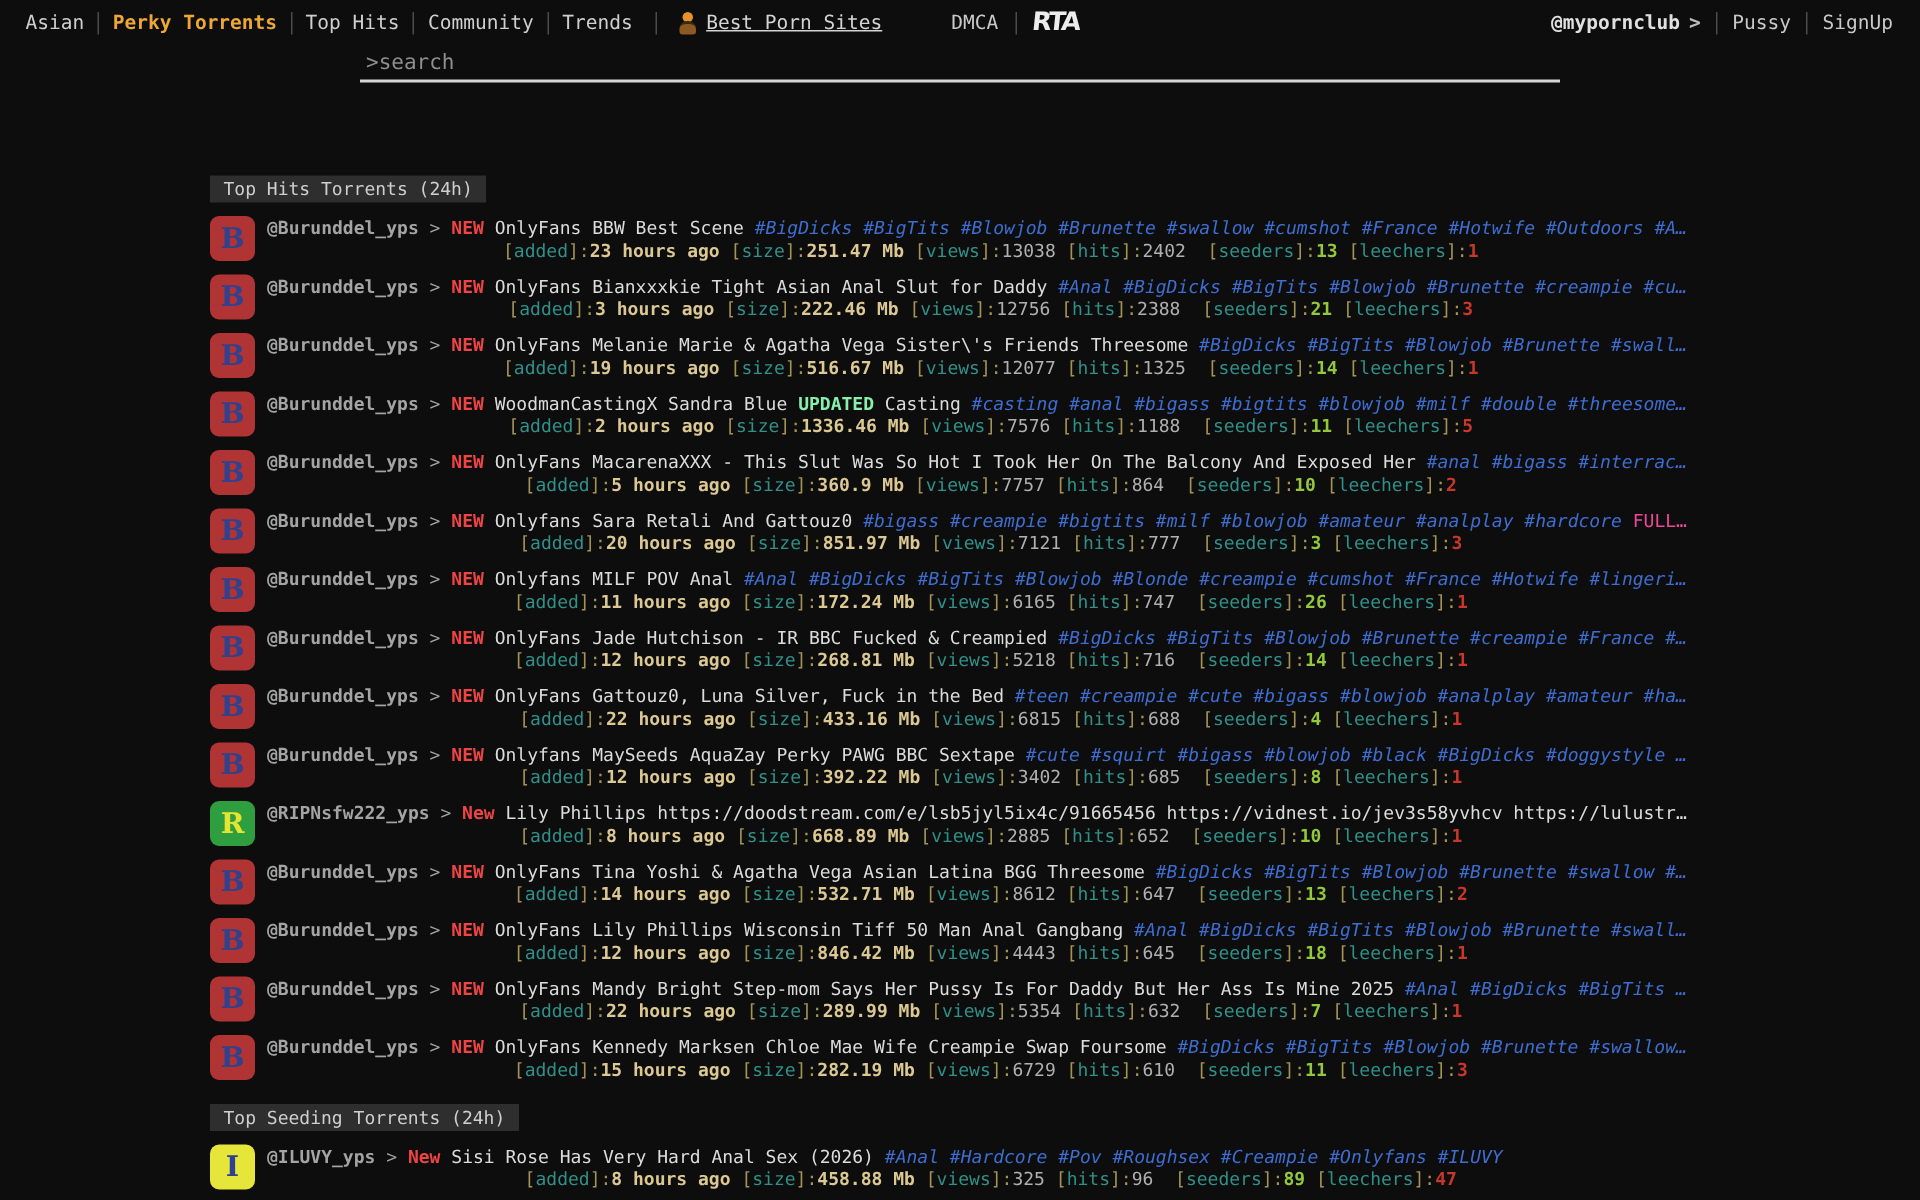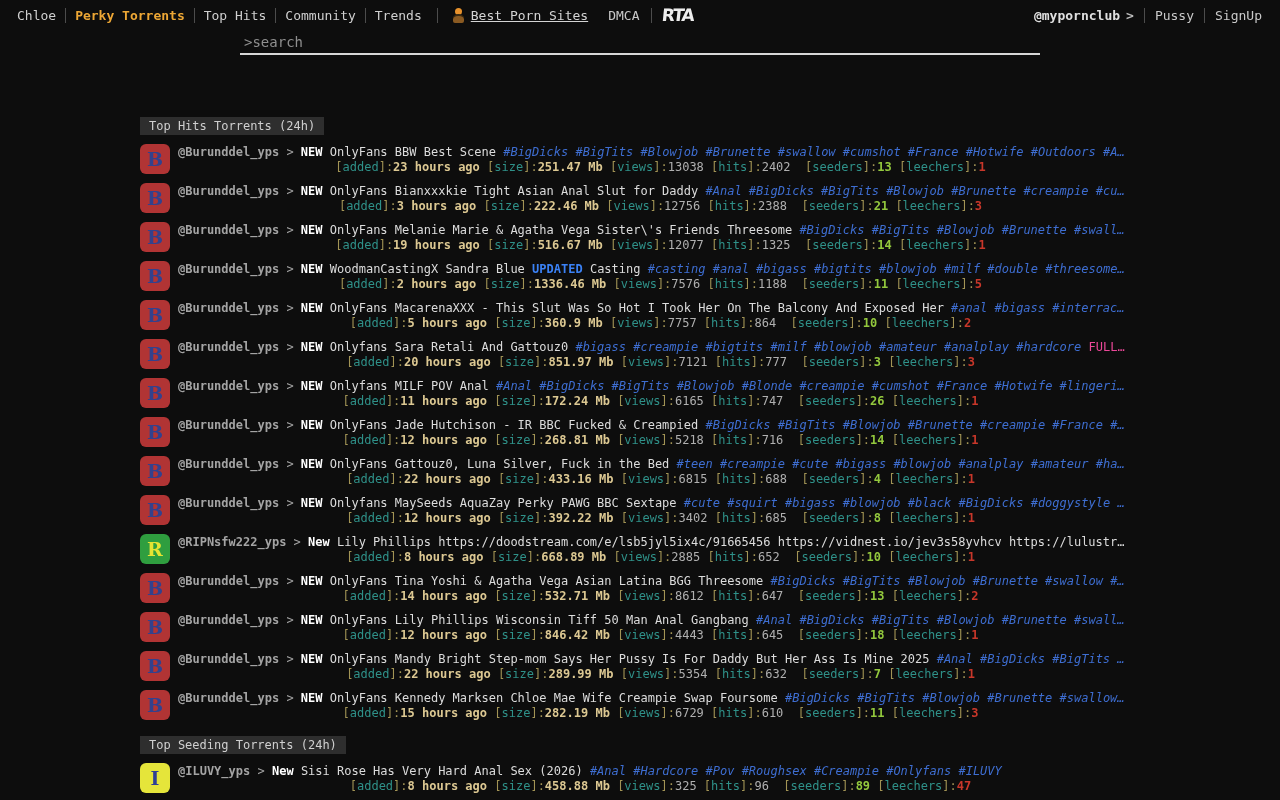--- a/index.html
+++ b/index.html
@@ -13,21 +13,21 @@
   .nav-item.active { color:#eda735; font-weight:bold; }
   .sep { width:1px; height:15px; background:#4c4c4c; display:inline-block; }
   .sep.dbl { margin-left:6px; }
   .bps { display:flex; align-items:center; margin-left:14px; cursor:pointer; }
   .bps-icon { position:relative; width:13px; height:15px; display:inline-block; margin-right:6px; }
   .bps-icon::before { content:""; position:absolute; top:0; left:3px; width:7px; height:7px;
     border-radius:50%; background:#e8922c; }
   .bps-icon::after { content:""; position:absolute; bottom:0; left:1px; width:11px; height:7px;
     border-radius:5px 5px 2px 2px; background:#8a5a22; border-top:2px solid #3a2a12; }
   .bps-label { text-decoration:underline; color:#d4d4d4; }
-  .dmca { margin-left:20px; padding-right:12px; color:#c9c9c9; cursor:pointer; }
+  .dmca { margin-left:46px; padding-right:12px; color:#c9c9c9; cursor:pointer; }
   .rta { font-family:"DejaVu Sans", sans-serif; font-weight:900; font-size:17px;
     letter-spacing:-1.5px; color:#ededed; transform:skewX(-6deg); display:inline-block;
     margin-left:10px; }
   .nav-right { margin-left:auto; display:flex; align-items:center; }
   .account { font-weight:bold; color:#e0e0e0; padding-right:6px; cursor:pointer; }
   .account-chev { color:#bdbdbd; padding-right:10px; font-weight:bold; }
   .auth { padding:0 10px; color:#c9c9c9; cursor:pointer; }
   
   .search-row { display:flex; justify-content:center; padding-top:2px; }
   .search-input { width:800px; background:transparent; border:none;
@@ -42,38 +42,38 @@
   .row { height:31px; margin-bottom:8px; display:flex; }
   .avatar { width:30px; height:30px; border-radius:6px; margin-right:8px; flex:none;
     display:flex; align-items:center; justify-content:center;
     font-family:"DejaVu Serif", serif; font-weight:bold; font-size:19px; cursor:pointer; }
   .lines { width:965px; overflow:hidden; }
   .line { white-space:pre; overflow:hidden; font-size:12px; }
   .line1 { line-height:16px; color:#dcdcdc; }
   .line2 { line-height:15px;text-align:center; }
   .user { color:#a4a4a4; font-weight:bold; cursor:pointer; }
   .chev { color:#a4a4a4; }
-  .badge { color:#ffffff; font-weight:bold; }
+  .badge { color:#ef4444; font-weight:bold; }
   .title { color:#dcdcdc; cursor:pointer; }
-  .updated { color:#3b82f6; font-weight:bold; }
+  .updated { color:#86efac; font-weight:bold; }
   .tag { color:#3e6ed2; font-style:italic; cursor:pointer; }
   .after { color:#ec4899; }
   .punct { color:#a29455; }
   .lbl { color:#2f9189; }
   .val-added, .val-size { color:#dcc892; font-weight:bold; }
   .val-views, .val-hits { color:#b0b0b0; }
   .val-seeders { color:#93c83d; font-weight:bold; }
   .val-leechers { color:#c8372a; font-weight:bold; }
 </style>
 </head>
 <body>
 
 <div class="topbar">
   <div class="nav-left" id="nav-items">
-      <span class="nav-item">Chloe</span>
+      <span class="nav-item">Asian</span>
       <span class="sep"></span>
       <span class="nav-item active">Perky Torrents</span>
       <span class="sep"></span>
       <span class="nav-item">Top Hits</span>
       <span class="sep"></span>
       <span class="nav-item">Community</span>
       <span class="sep"></span>
       <span class="nav-item">Trends</span>
     </div>
   <span class="sep dbl"></span>

